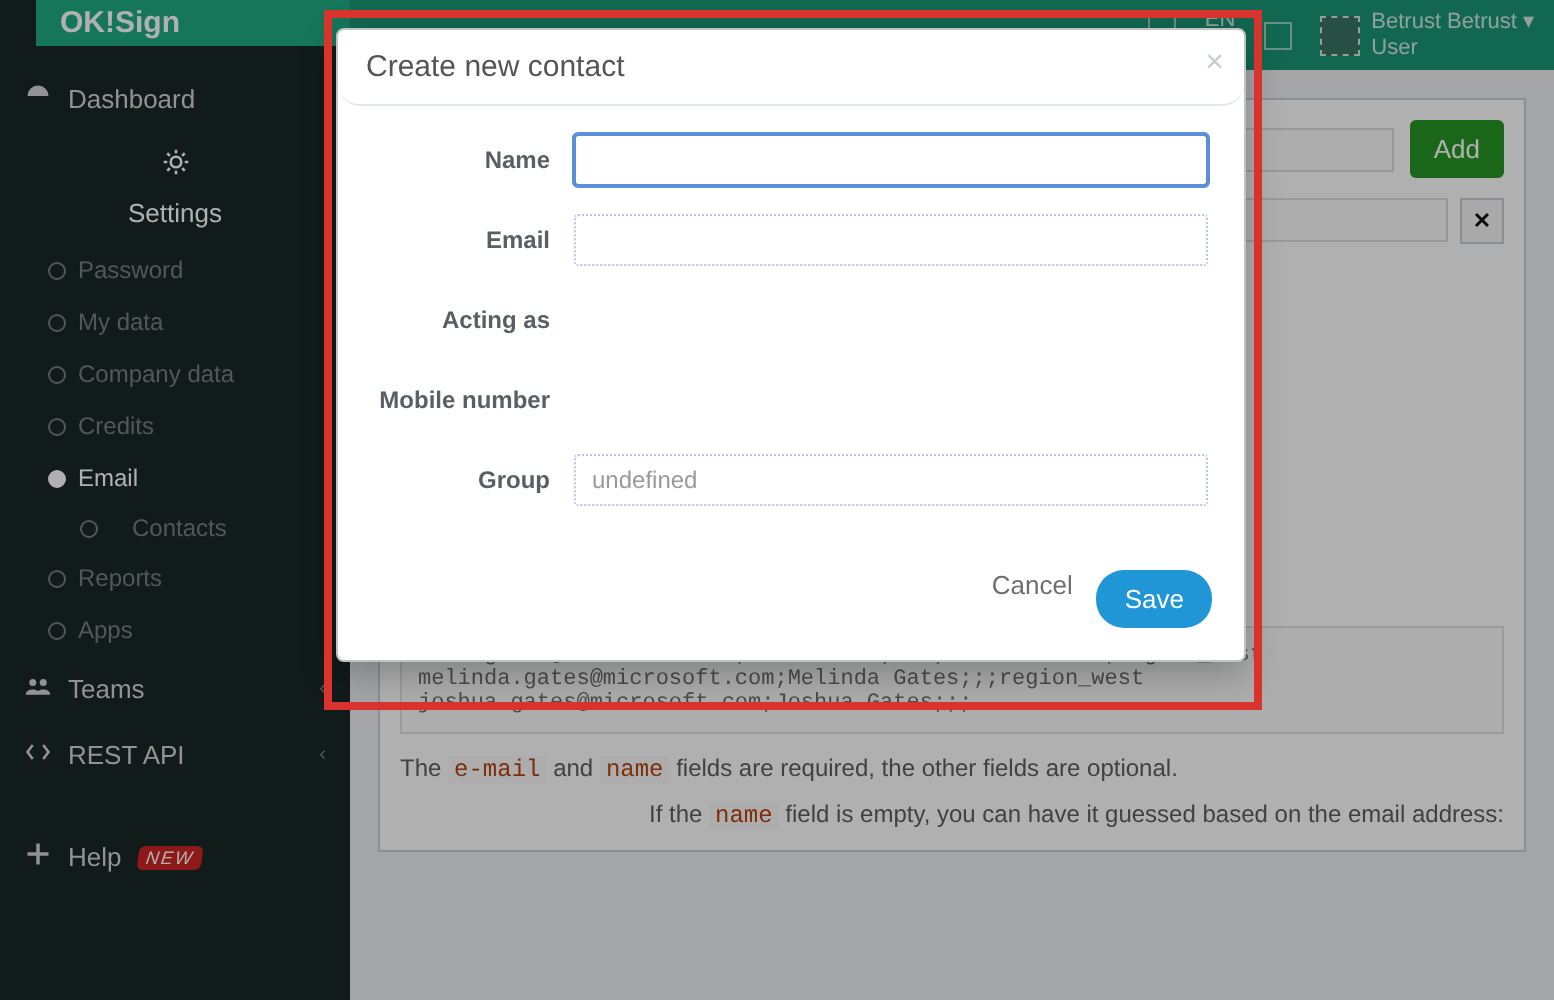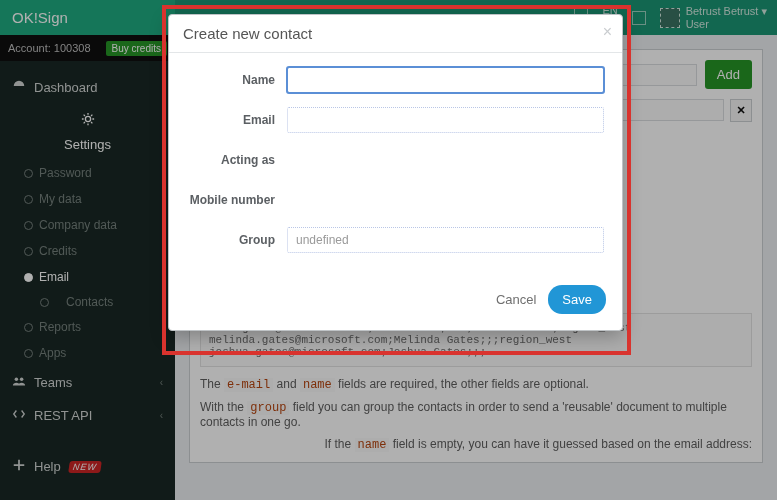--- a/index.html
+++ b/index.html
@@ -1,20 +1,20 @@
 <!DOCTYPE html>
 <html><head>
 <meta charset="utf-8">
 <style>
   * { box-sizing: border-box; margin: 0; padding: 0; }
   body { font-family: Arial, Helvetica, sans-serif; font-size: 13px; background: #e8e8e8; width: 777px; height: 500px; overflow: hidden; position: relative; }
 
   
   .sidebar { position: absolute; left: 0; top: 0; width: 175px; height: 500px; background: #0b1b17; color: #9aa29f; }
-  .brand { height: 35px; background: #11a77a; color: #fff; display:flex; align-items:center; padding:0 12px; font-weight:normal; font-size:15px; }
+  .brand { height: 23px; background: #11a77a; color: #fff; display:flex; align-items:center; padding:0 12px; font-weight:bold; font-size:15px;margin-left:18px; }
   .brand-ok { color:#fff; }
   .brand-sign { color:#fff; }
   .account-row { height: 26px; background:#000; color:#bbb; display:flex; align-items:center; justify-content:space-between; padding:0 8px; font-size:11px; }
   .buy-credits { background:#1a8f1a; color:#fff; padding:2px 6px; border-radius:2px; font-size:10px; }
   .nav { padding-top:10px; }
   .nav-head { color:#cfd3d2; padding:8px 12px; display:flex; align-items:center; gap:8px; font-size:13px; }
   .nav-head.active { color:#fff;flex-direction:column; }
   .nav-item { padding:6px 12px 6px 24px; color:#6e7a76; font-size:12px; display:flex; align-items:center; gap:6px; }
   .nav-item.active { color:#fff; }
   .nav-sub { padding:5px 12px 5px 40px; color:#6e7a76; font-size:12px; display:flex; align-items:center; gap:17px; }
@@ -42,44 +42,40 @@
   .chip .x { margin-left:auto; font-weight:bold; cursor:pointer;}
   .chip-wide { width: 560px; height:22px; background:#fafafa; border:1px solid #d8dbdd;}
   .code { font-family: "Courier New", monospace; color:#b23a00; background:#fafafa; padding:0 3px;}
   .codeblock { font-family:"Courier New", monospace; font-size:11px; color:#666; background:#fafafa; border:1px solid #e0e0e0; padding:8px; margin-top:6px; white-space:pre; }
   .example-label { font-size:11px; color:#666; }
 
   
   .modal-outline { position:absolute; left:162px; top:5px; width:469px; height:350px; border:4px solid #d9332e; pointer-events:none; z-index:40; }
   .overlay { position:absolute; inset:0; background:rgba(30,30,30,0.35); z-index:20;}
   .modal { position:absolute; left:168px; top:14px; width:455px; background:#fff; border:1px solid #bfc3c6; border-radius:4px; z-index:30; box-shadow:0 6px 18px rgba(0,0,0,.25);}
-  .modal-head { padding:10px 14px; border-bottom:1px solid #e3e6e8; color:#555; font-size:15px; position:relative;}
+  .modal-head { padding:10px 14px; border-bottom:1px solid #e3e6e8; color:#555; font-size:15px; position:relative;border-radius:11px;}
   .modal-close { position:absolute; right:10px; top:8px; color:#c9cccf; font-size:16px; cursor:pointer;}
   .modal-body { padding:14px 18px 6px 18px; }
   .form-row { display:flex; align-items:center; margin-bottom:14px; }
   .form-label { width:100px; text-align:right; color:#5b5f63; font-size:12px; font-weight:bold; padding-right:12px;}
   .form-input { flex:1; height:26px; border:1px dotted #b9c6e6; border-radius:2px; padding:3px 8px; font-size:12px; color:#777;}
   .form-input.focused { outline:2px solid #5b8fd6; outline-offset:-1px; border:1px solid #7fa7e2;}
   .form-group-label { color:#9a9a9a; }
-  .modal-foot { padding:12px 16px 16px 16px; display:flex; justify-content:flex-end; gap:12px; align-items:center;margin-left:19px;}
+  .modal-foot { padding:12px 16px 16px 16px; display:flex; justify-content:flex-end; gap:12px; align-items:flex-start;margin-left:19px;}
   .btn-cancel { background:none; border:none; color:#6f6f6f; font-size:13px; cursor:pointer;}
   .btn-save { background:#2196d6; color:#fff; border:none; padding:7px 14px; border-radius:14px; font-size:13px; cursor:pointer;}
 
 </style>
 </head>
 <body>
 
 <div class="sidebar">
   <div class="brand">
     <span class="brand-ok">OK!</span>
       <span class="brand-sign">Sign</span>
-  </div>
-  <div class="account-row">
-    <span>Account: 100308</span>
-    <span class="buy-credits">Buy credits</span>
   </div>
   <div class="nav">
     <div class="nav-head">
       <span>
         <svg class="icon-dash" viewBox="0 0 16 16">
             <path fill="currentColor" d="M2 8a6 6 0 1 1 12 0H2zm6-4a1 1 0 0 1 1 1v3H7V5a1 1 0 0 1 1-1z"></path>
           </svg>
       </span>
       <span>Dashboard</span>
     </div>
@@ -199,23 +195,20 @@
 
     <div style="margin-top:170px">
       <span class="example-label">le:</span>
       <div class="codeblock"><span>bill.gates@microsoft.com;Bill Gates;CEO;+32495123456;region_west</span>
 <span>melinda.gates@microsoft.com;Melinda Gates;;;region_west</span>
 <span>joshua.gates@microsoft.com;Joshua Gates;;;</span></div>
 
       <p style="margin-top:10px; font-size:12px; color:#555;">
         <span>The </span><span class="code">e-mail</span><span> and </span><span class="code">name</span><span> fields are required, the other fields are optional.</span>
       </p>
-      <p style="margin-top:8px; font-size:12px; color:#555;">
-        <span>With the </span><span class="code">group</span><span> field you can group the contacts in order to send a 'reusable' document to multiple contacts in one go.</span>
-      </p>
       <p style="margin-top:8px; font-size:12px; color:#555;text-align:right;">
         <span>If the </span><span class="code">name</span><span> field is empty, you can have it guessed based on the email address:</span>
       </p>
     </div>
   </div>
 </div>
 
 <div class="overlay"></div>
 
 <div class="modal">

